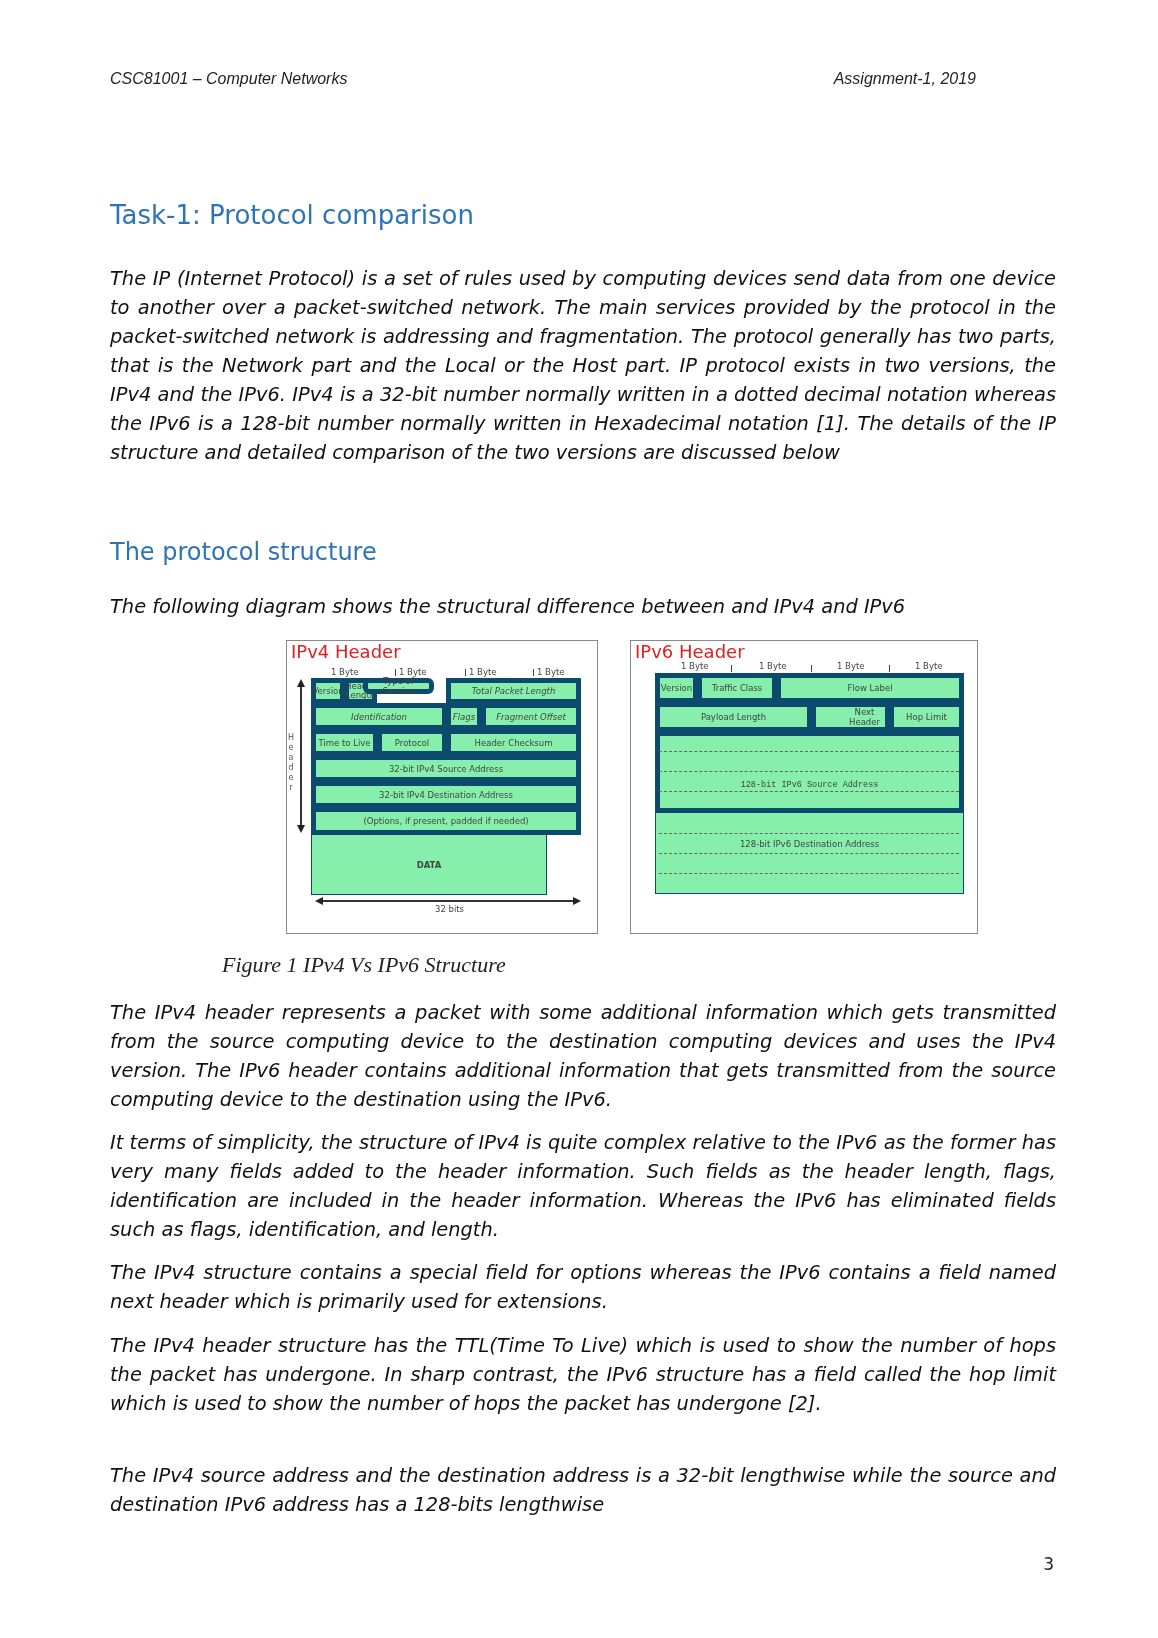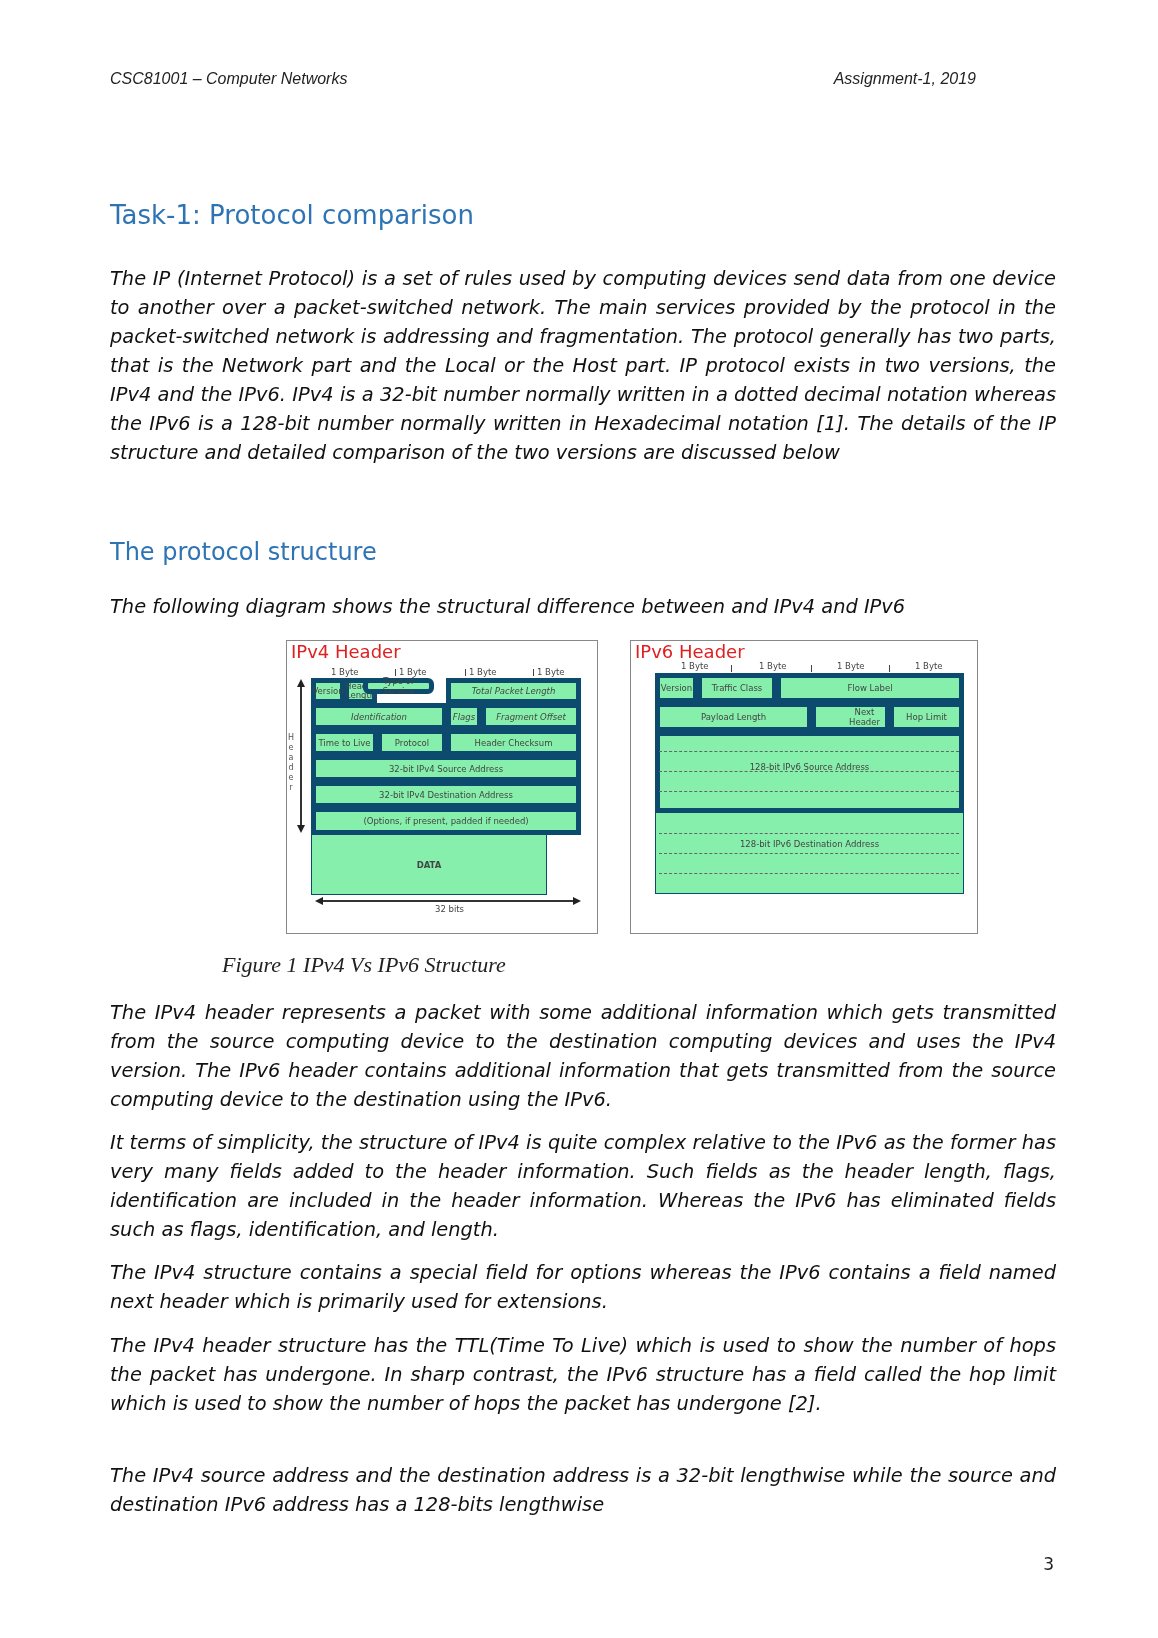--- a/index.html
+++ b/index.html
@@ -165,21 +165,21 @@
     <div class="cell" style="left:24px; top:61px; width:157px; height:30px;">
         <span>Payload Length</span>
       </div>
     <div class="cell" style="left:180px; top:61px; width:79px; height:30px;padding-left:28px;">
         <span>Next Header</span>
       </div>
     <div class="cell" style="left:258px; top:61px; width:75px; height:30px;">
         <span>Hop Limit</span>
       </div>
 
-    <div class="cell" style="left:24px; top:90px; width:309px; height:82px; align-items:flex-start; padding-top:26px;">
+    <div class="cell" style="left:24px; top:90px; width:309px; height:82px; align-items:center; padding-top:26px;font-family:Liberation Mono, monospace;">
         <span>128-bit IPv6 Source Address</span>
       </div>
     <div class="dash" style="left:28px; top:110px; width:300px;"></div>
     <div class="dash" style="left:28px; top:130px; width:300px;"></div>
     <div class="dash" style="left:28px; top:150px; width:300px;"></div>
 
     <div class="cell" style="left:24px; top:171px; width:309px; height:82px; align-items:flex-start; padding-top:26px; border-width:1.5px;">
         <span>128-bit IPv6 Destination Address</span>
       </div>
     <div class="dash" style="left:28px; top:192px; width:300px;"></div>

